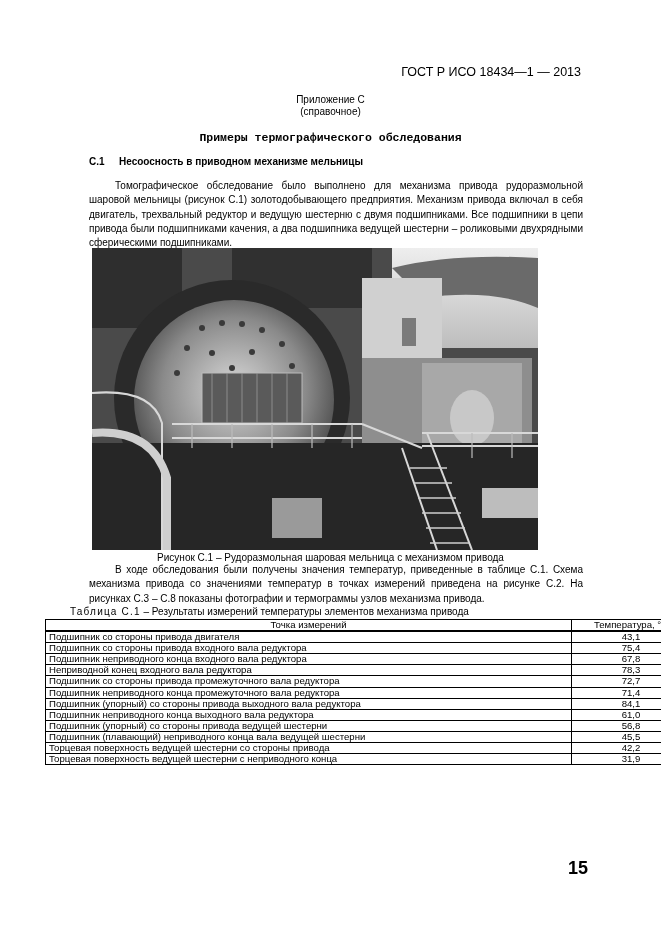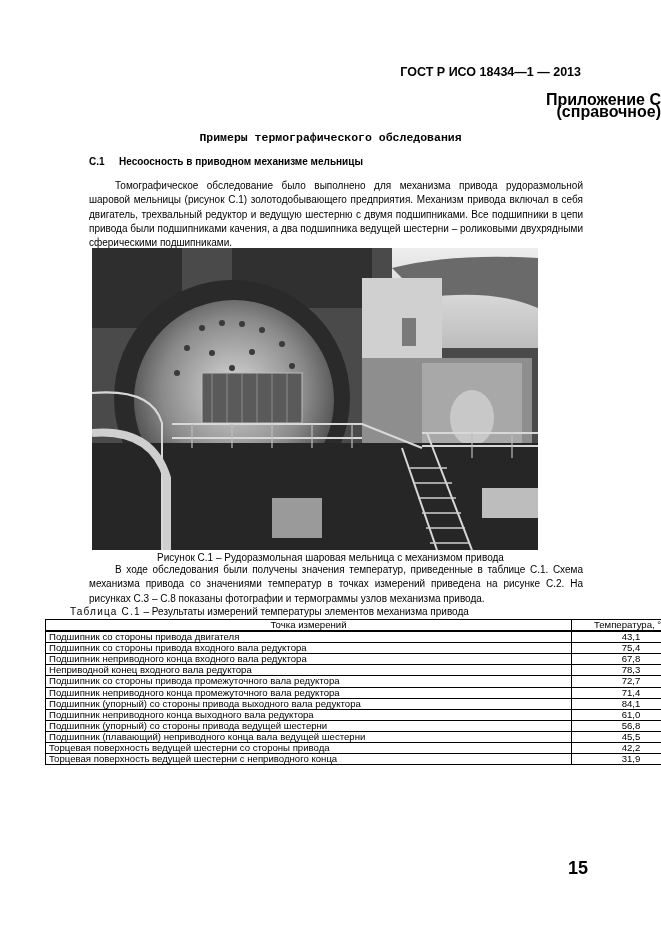--- a/index.html
+++ b/index.html
@@ -1,20 +1,20 @@
 <!DOCTYPE html>
 <html><head>
 <meta charset="utf-8">
 <style>
   html, body { margin: 0; padding: 0; background: #ffffff; }
   body { width: 661px; height: 936px; position: relative; overflow: hidden;
          font-family: "Liberation Sans", "DejaVu Sans", sans-serif; color: #000; }
   .abs { position: absolute; }
-  .std-code { right: 80px; top: 65px; font-size: 12.5px; font-weight: bold; margin-left: 16px; }
-  .annex-title { left: 0; width: 661px; top: 94px; text-align: right; font-size: 16px; font-weight: bold; line-height: 12px; }
+  .std-code { right: 80px; top: 65px; font-size: 12.5px; font-weight: normal; margin-left: 16px; }
+  .annex-title { left: 0; width: 661px; top: 94px; text-align: center; font-size: 10px; font-weight: normal; line-height: 12px; }
   .section-title { left: 0; width: 661px; top: 131px; text-align: center; font-size: 11.5px; font-weight: bold; font-family: Liberation Mono, monospace; }
   .subsection { left: 89px; top: 156px; font-size: 10px; font-weight: bold; }
   .subsection .num { display: inline-block; width: 30px; }
   .para { left: 89px; width: 494px; font-size: 10px; line-height: 14.3px; text-align: justify; }
   .para .indent { display: inline-block; width: 26px; }
   .p1 { top: 166px; margin-top: 13px; }
   .photo { left: 92px; top: 248px; width: 446px; height: 302px; overflow: hidden; background: #555; }
   .caption { left: 0; width: 661px; top: 552px; text-align: center; font-size: 10px; }
   .p2 { top: 563px; }
   .table-caption { left: 70px; top: 606px; font-size: 10px; }

